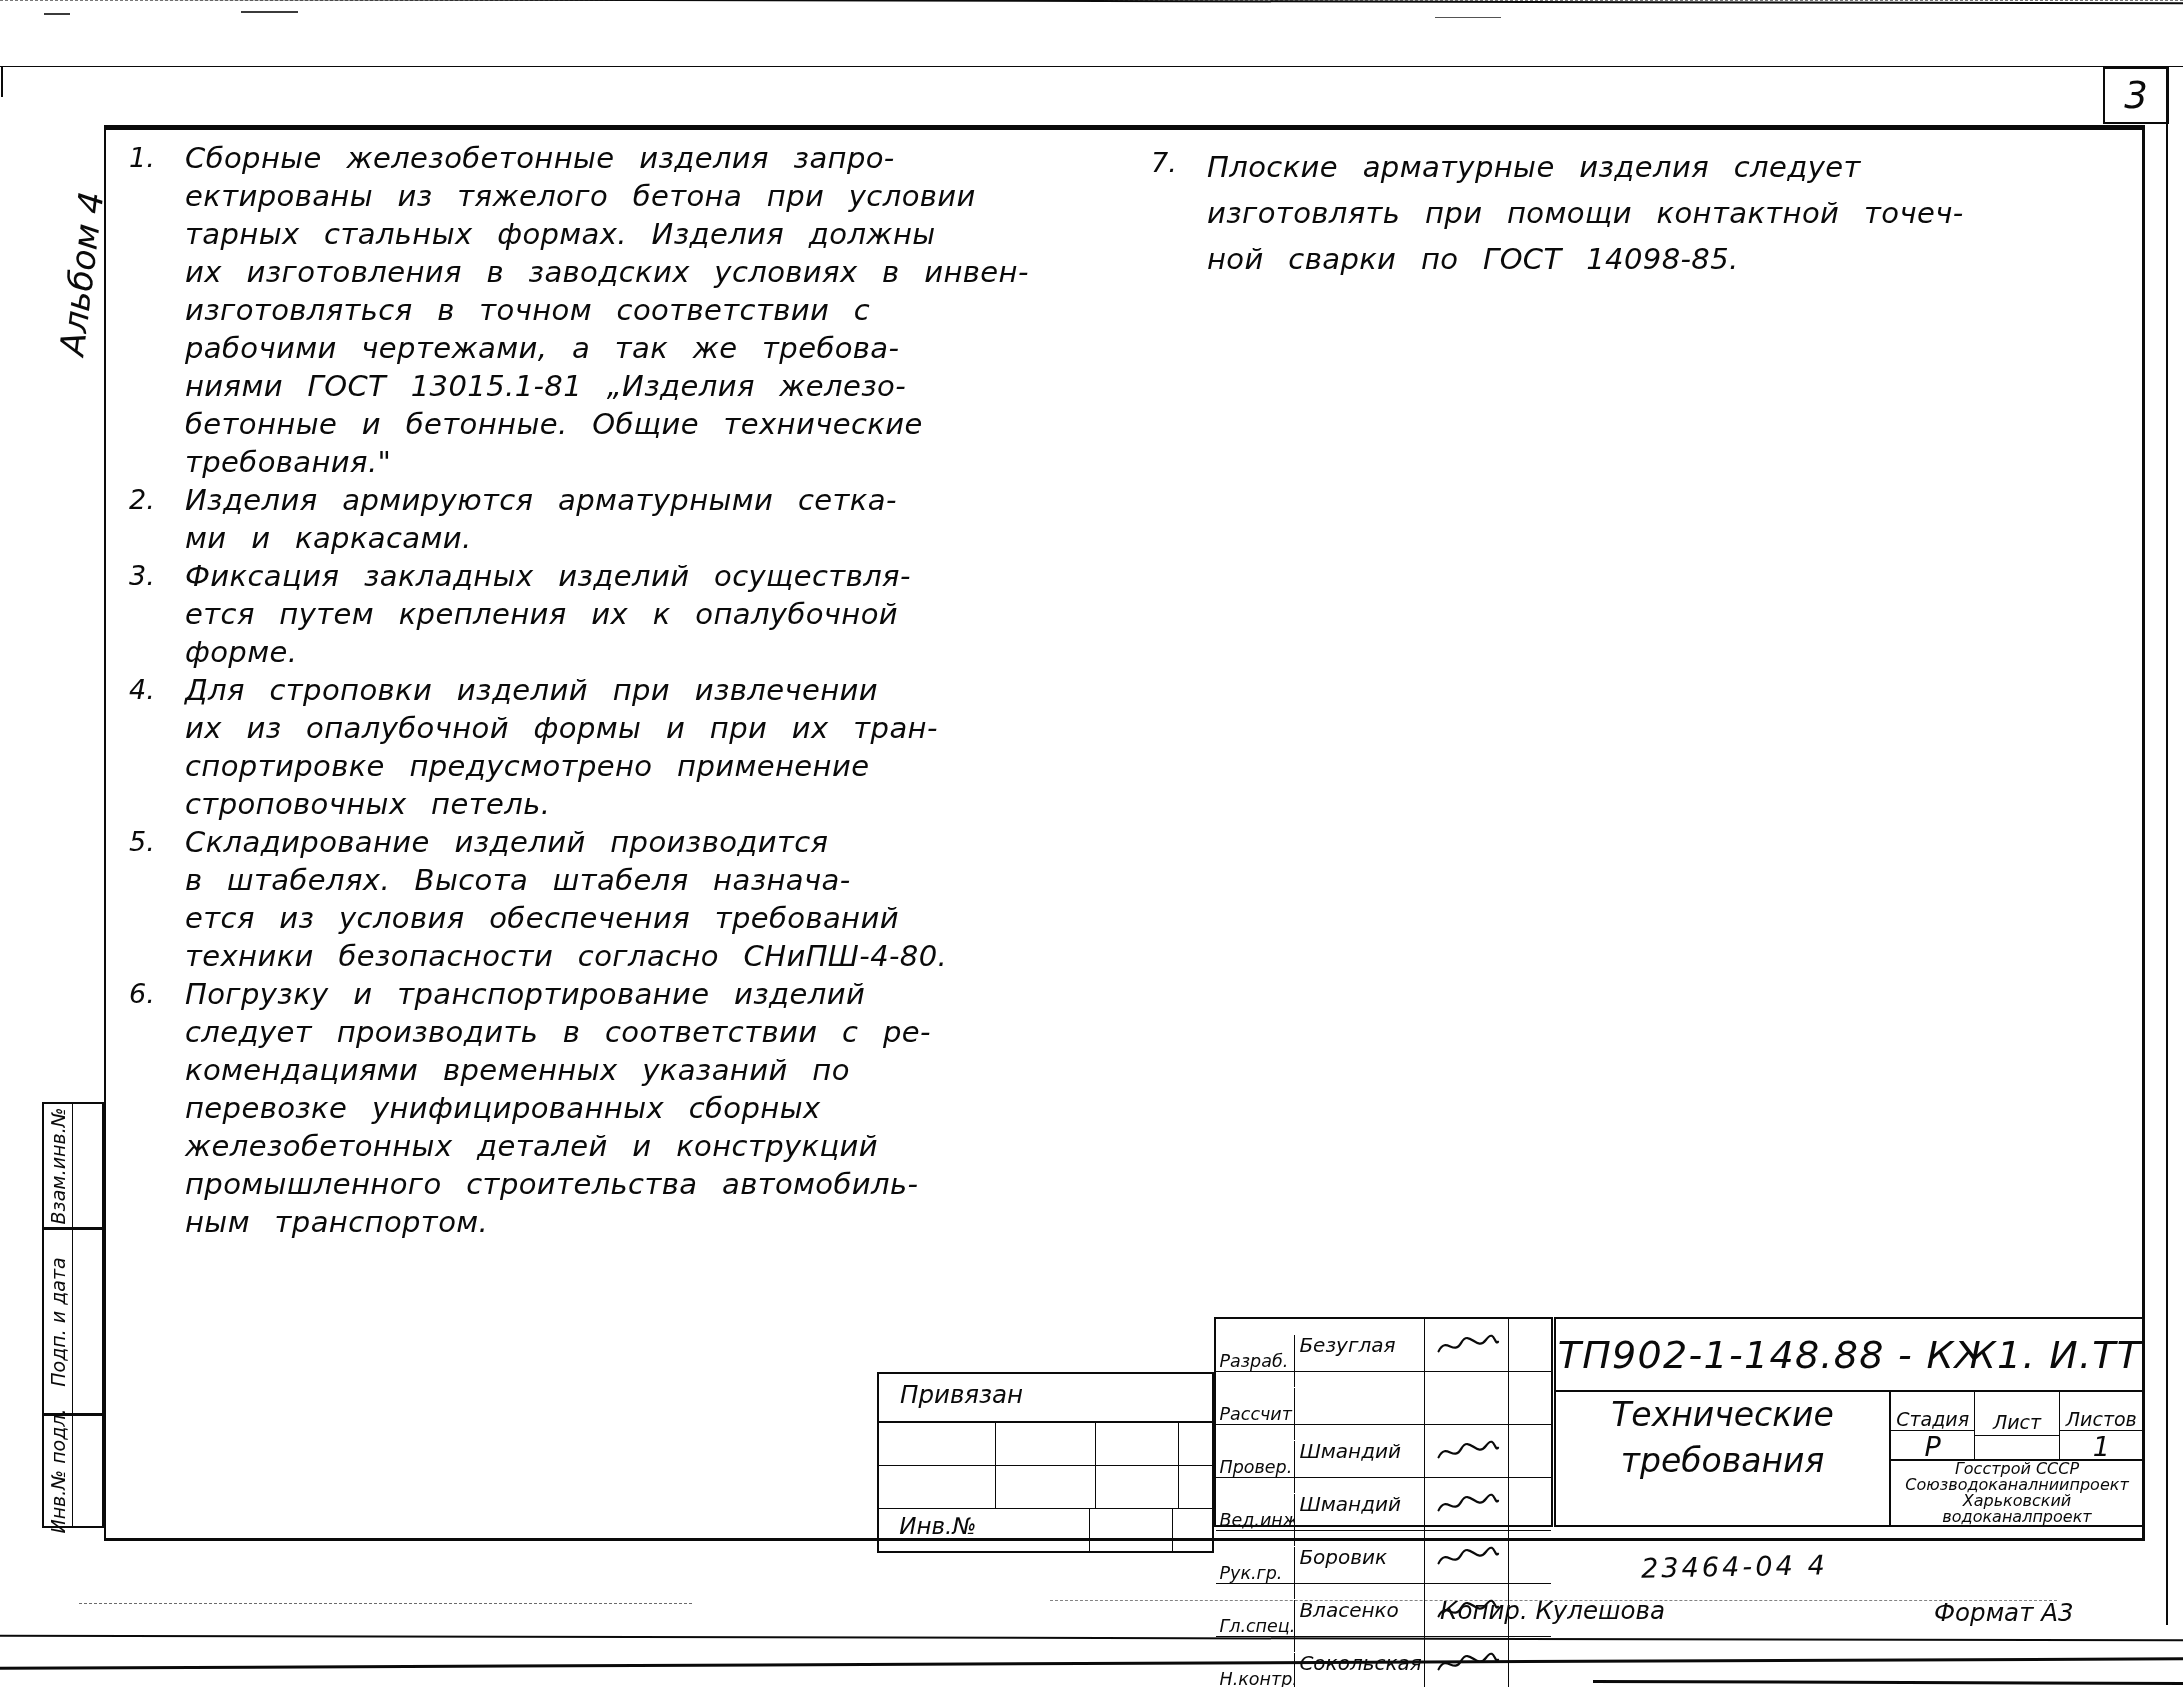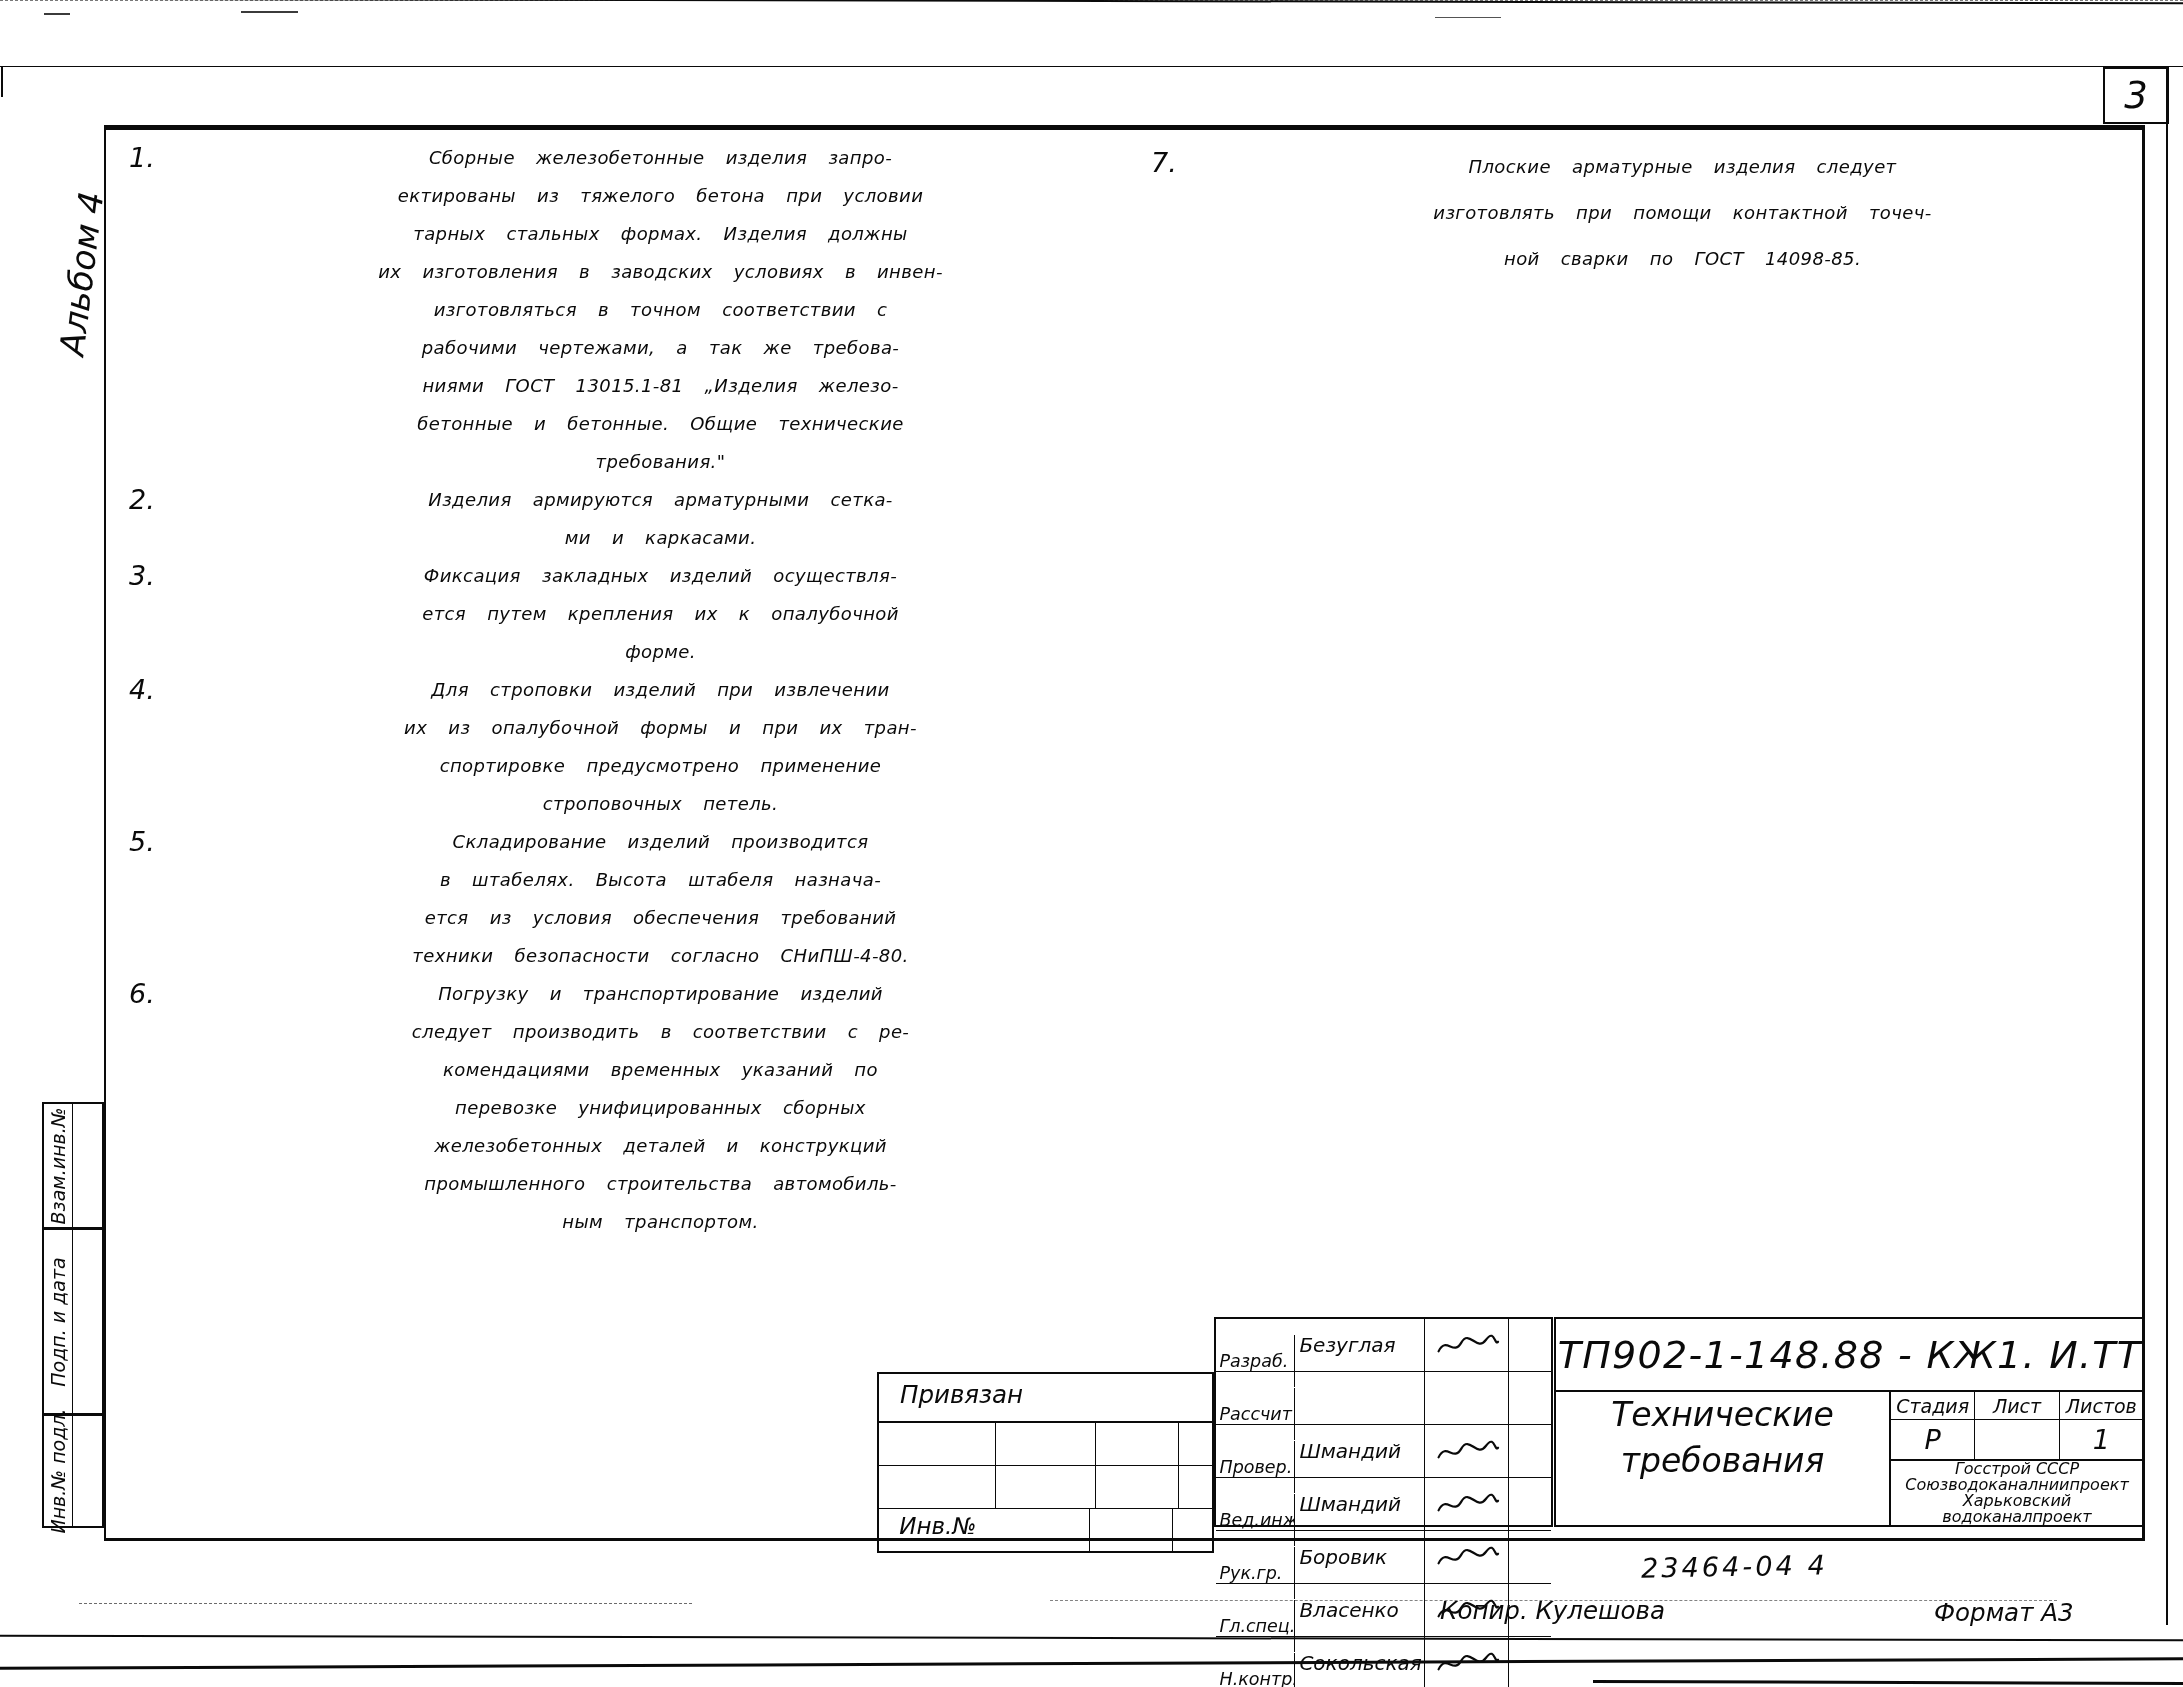--- a/index.html
+++ b/index.html
@@ -41,22 +41,22 @@
   .vbox-val{flex:1;}
   .vlabel-txt{position:absolute;left:50%;top:50%;transform:translate(-50%,-50%) rotate(-90deg);
               white-space:nowrap;font-size:19px;font-style:italic;}
   
   .notes{position:absolute;}
   .notes-left{left:129px;top:139px;width:1007px;}
   .notes-right{left:1151px;top:144px;width:1007px;}
   .note-item{display:flex;align-items:flex-start;}
   .note-num{width:56px;flex:0 0 56px;font-size:27px;font-style:italic;padding-top:2.6px;}
   .note-lines{flex:1;}
-  .note-line{font-size:18px;font-style:italic;letter-spacing:0.4px;word-spacing:15px;
-             white-space:nowrap;line-height:38px;height:38px;text-align:center;}
+  .note-line{font-size:29px;font-style:italic;letter-spacing:0.4px;word-spacing:15px;
+             white-space:nowrap;line-height:38px;height:38px;}
   .notes-right .note-line{line-height:46px;height:46px;}
   
   .tb-attach{left:877px;top:1372px;width:337px;height:181px;box-sizing:border-box;
              border:2.6px solid #0a0a0a;display:flex;flex-direction:column;}
   .tb-attach-head{height:49px;border-bottom:2.2px solid #0a0a0a;font-size:24.5px;font-style:italic;
                   padding:6.1px 0 0 21px;box-sizing:border-box;}
   .tb-grid-row{flex:1;display:flex;border-bottom:1.3px solid #0a0a0a;}
   .tb-grid-row:last-child{border-bottom:none;}
   .gcell{box-sizing:border-box;border-right:1.3px solid #0a0a0a;height:100%;margin-left:8px;}
   .gcell:last-child{border-right:none;}
@@ -83,21 +83,21 @@
             white-space:nowrap;}
   .tb-lower{flex:1;display:flex;}
   .title-cell{width:333px;flex:0 0 333px;border-right:2.6px solid #0a0a0a;display:flex;
               flex-direction:column;align-items:center;
               font-size:33px;font-style:italic;line-height:46px;}
   .stage-area{flex:1;display:flex;flex-direction:column;}
   .stage-cols{height:67px;display:flex;}
   .stage-col{flex:1;border-right:1.3px solid #0a0a0a;display:flex;flex-direction:column;}
   .stage-col:last-child{border-right:none;}
   .stage-head{height:27px;border-bottom:1.3px solid #0a0a0a;display:flex;align-items:center;
-              justify-content:center;font-size:19px;font-style:italic;white-space:nowrap;}
+              justify-content:center;font-size:19px;font-style:italic;white-space:nowrap;margin-top:16px;}
   .stage-val{flex:1;display:flex;align-items:center;justify-content:center;
              font-size:27px;font-style:italic;}
   .org-box{flex:1;border-top:2.2px solid #0a0a0a;display:flex;flex-direction:column;
            align-items:center;justify-content:center;}
   .org-line{font-size:16px;font-style:italic;line-height:16px;white-space:nowrap;}
   
   .code-note{left:1641px;top:1551px;font-size:27px;font-style:italic;letter-spacing:3.1px;
              transform:rotate(-1deg);white-space:nowrap;}
   .copier-note{left:1440px;top:1596px;font-size:24.5px;font-style:italic;white-space:nowrap;}
   .format-note{left:1934px;top:1598px;font-size:24.5px;font-style:italic;white-space:nowrap;}

